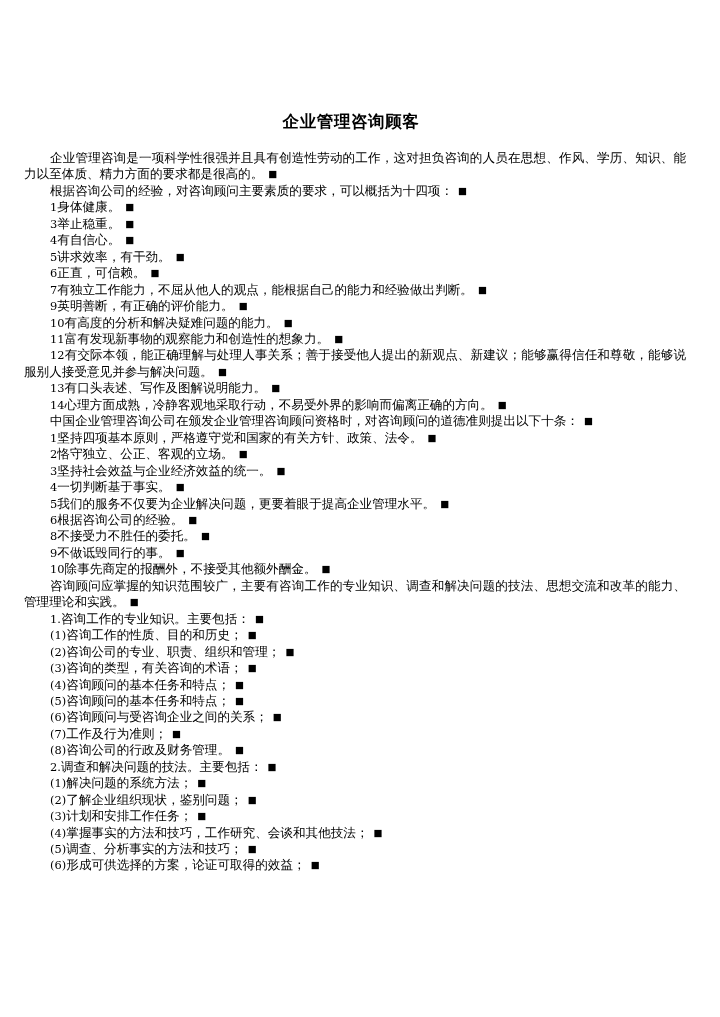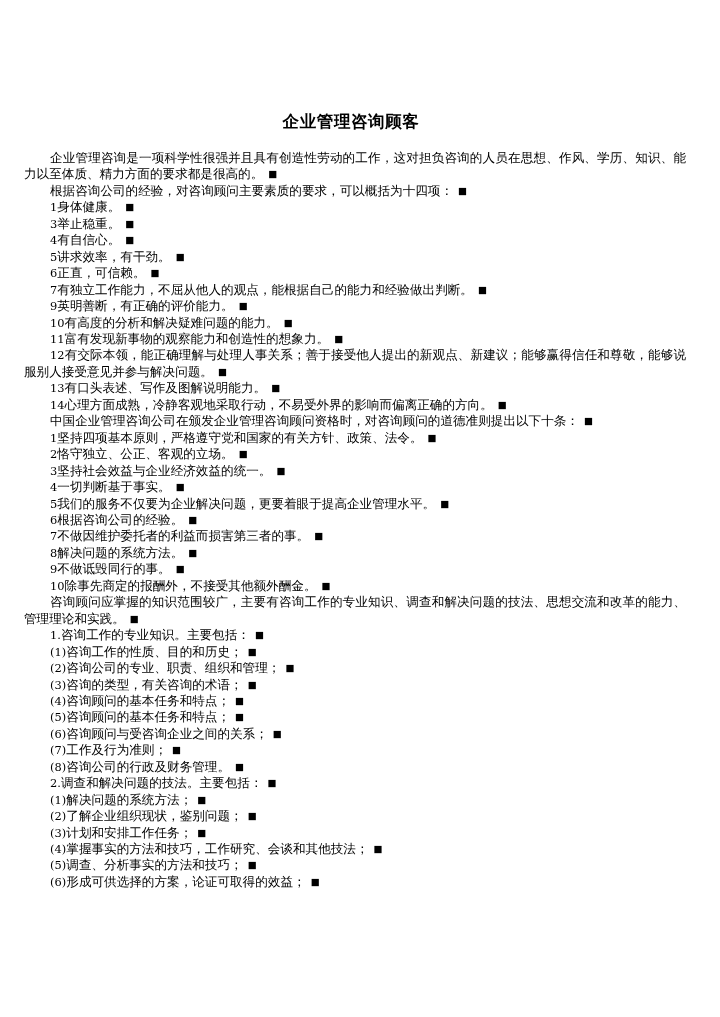--- a/index.html
+++ b/index.html
@@ -121,22 +121,21 @@
         <p class="line wrap"><span class="num">12</span><span class="sp">有交际本领，能正确理解与处理人事关系；善于接受他人提出的新观点、新建议；能够赢得信任和尊敬，能够说服别人接受意见并参与解决问题。</span><span class="mark"> ■</span></p>
         <p class="line wrap"><span class="num">13</span><span class="sp">有口头表述、写作及图解说明能力。</span><span class="mark"> ■</span></p>
         <p class="line wrap"><span class="num">14</span><span class="sp">心理方面成熟，冷静客观地采取行动，不易受外界的影响而偏离正确的方向。</span><span class="mark"> ■</span></p>
         <p class="para indent"><span class="sp">中国企业管理咨询公司在颁发企业管理咨询顾问资格时，对咨询顾问的道德准则提出以下十条：</span><span class="mark"> ■</span></p>
         <p class="line wrap"><span class="num">1</span><span class="sp">坚持四项基本原则，严格遵守党和国家的有关方针、政策、法令。</span><span class="mark"> ■</span></p>
         <p class="line wrap"><span class="num">2</span><span class="sp">恪守独立、公正、客观的立场。</span><span class="mark"> ■</span></p>
         <p class="line wrap"><span class="num">3</span><span class="sp">坚持社会效益与企业经济效益的统一。</span><span class="mark"> ■</span></p>
         <p class="line wrap"><span class="num">4</span><span class="sp">一切判断基于事实。</span><span class="mark"> ■</span></p>
         <p class="line wrap"><span class="num">5</span><span class="sp">我们的服务不仅要为企业解决问题，更要着眼于提高企业管理水平。</span><span class="mark"> ■</span></p>
         <p class="line wrap"><span class="num">6</span><span class="sp">根据咨询公司的经验。</span><span class="mark"> ■</span></p>
-        <p class="line wrap"><span class="num">7</span><span class="sp">不做因维护委托者的利益而损害第三者的事。</span><span class="mark"> ■</span></p>
-        <p class="line wrap"><span class="num">8</span><span class="sp">解决问题的系统方法。</span><span class="mark"> ■</span></p>
+        <p class="line wrap"><span class="num">8</span><span class="sp">不接受力不胜任的委托。</span><span class="mark"> ■</span></p>
         <p class="line wrap"><span class="num">9</span><span class="sp">不做诋毁同行的事。</span><span class="mark"> ■</span></p>
         <p class="line wrap"><span class="num">10</span><span class="sp">除事先商定的报酬外，不接受其他额外酬金。</span><span class="mark"> ■</span></p>
         <p class="para indent"><span class="sp">咨询顾问应掌握的知识范围较广，主要有咨询工作的专业知识、调查和解决问题的技法、思想交流和改革的能力、管理理论和实践。</span><span class="mark"> ■</span></p>
         <p class="line wrap"><span class="num">1.</span><span class="sp">咨询工作的专业知识。主要包括：</span><span class="mark"> ■</span></p>
         <p class="line wrap"><span class="num">(1)</span><span class="sp">咨询工作的性质、目的和历史；</span><span class="mark"> ■</span></p>
         <p class="line wrap"><span class="num">(2)</span><span class="sp">咨询公司的专业、职责、组织和管理；</span><span class="mark"> ■</span></p>
         <p class="line wrap"><span class="num">(3)</span><span class="sp">咨询的类型，有关咨询的术语；</span><span class="mark"> ■</span></p>
         <p class="line wrap"><span class="num">(4)</span><span class="sp">咨询顾问的基本任务和特点；</span><span class="mark"> ■</span></p>
         <p class="line wrap"><span class="num">(5)</span><span class="sp">咨询顾问的基本任务和特点；</span><span class="mark"> ■</span></p>
         <p class="line wrap"><span class="num">(6)</span><span class="sp">咨询顾问与受咨询企业之间的关系；</span><span class="mark"> ■</span></p>

